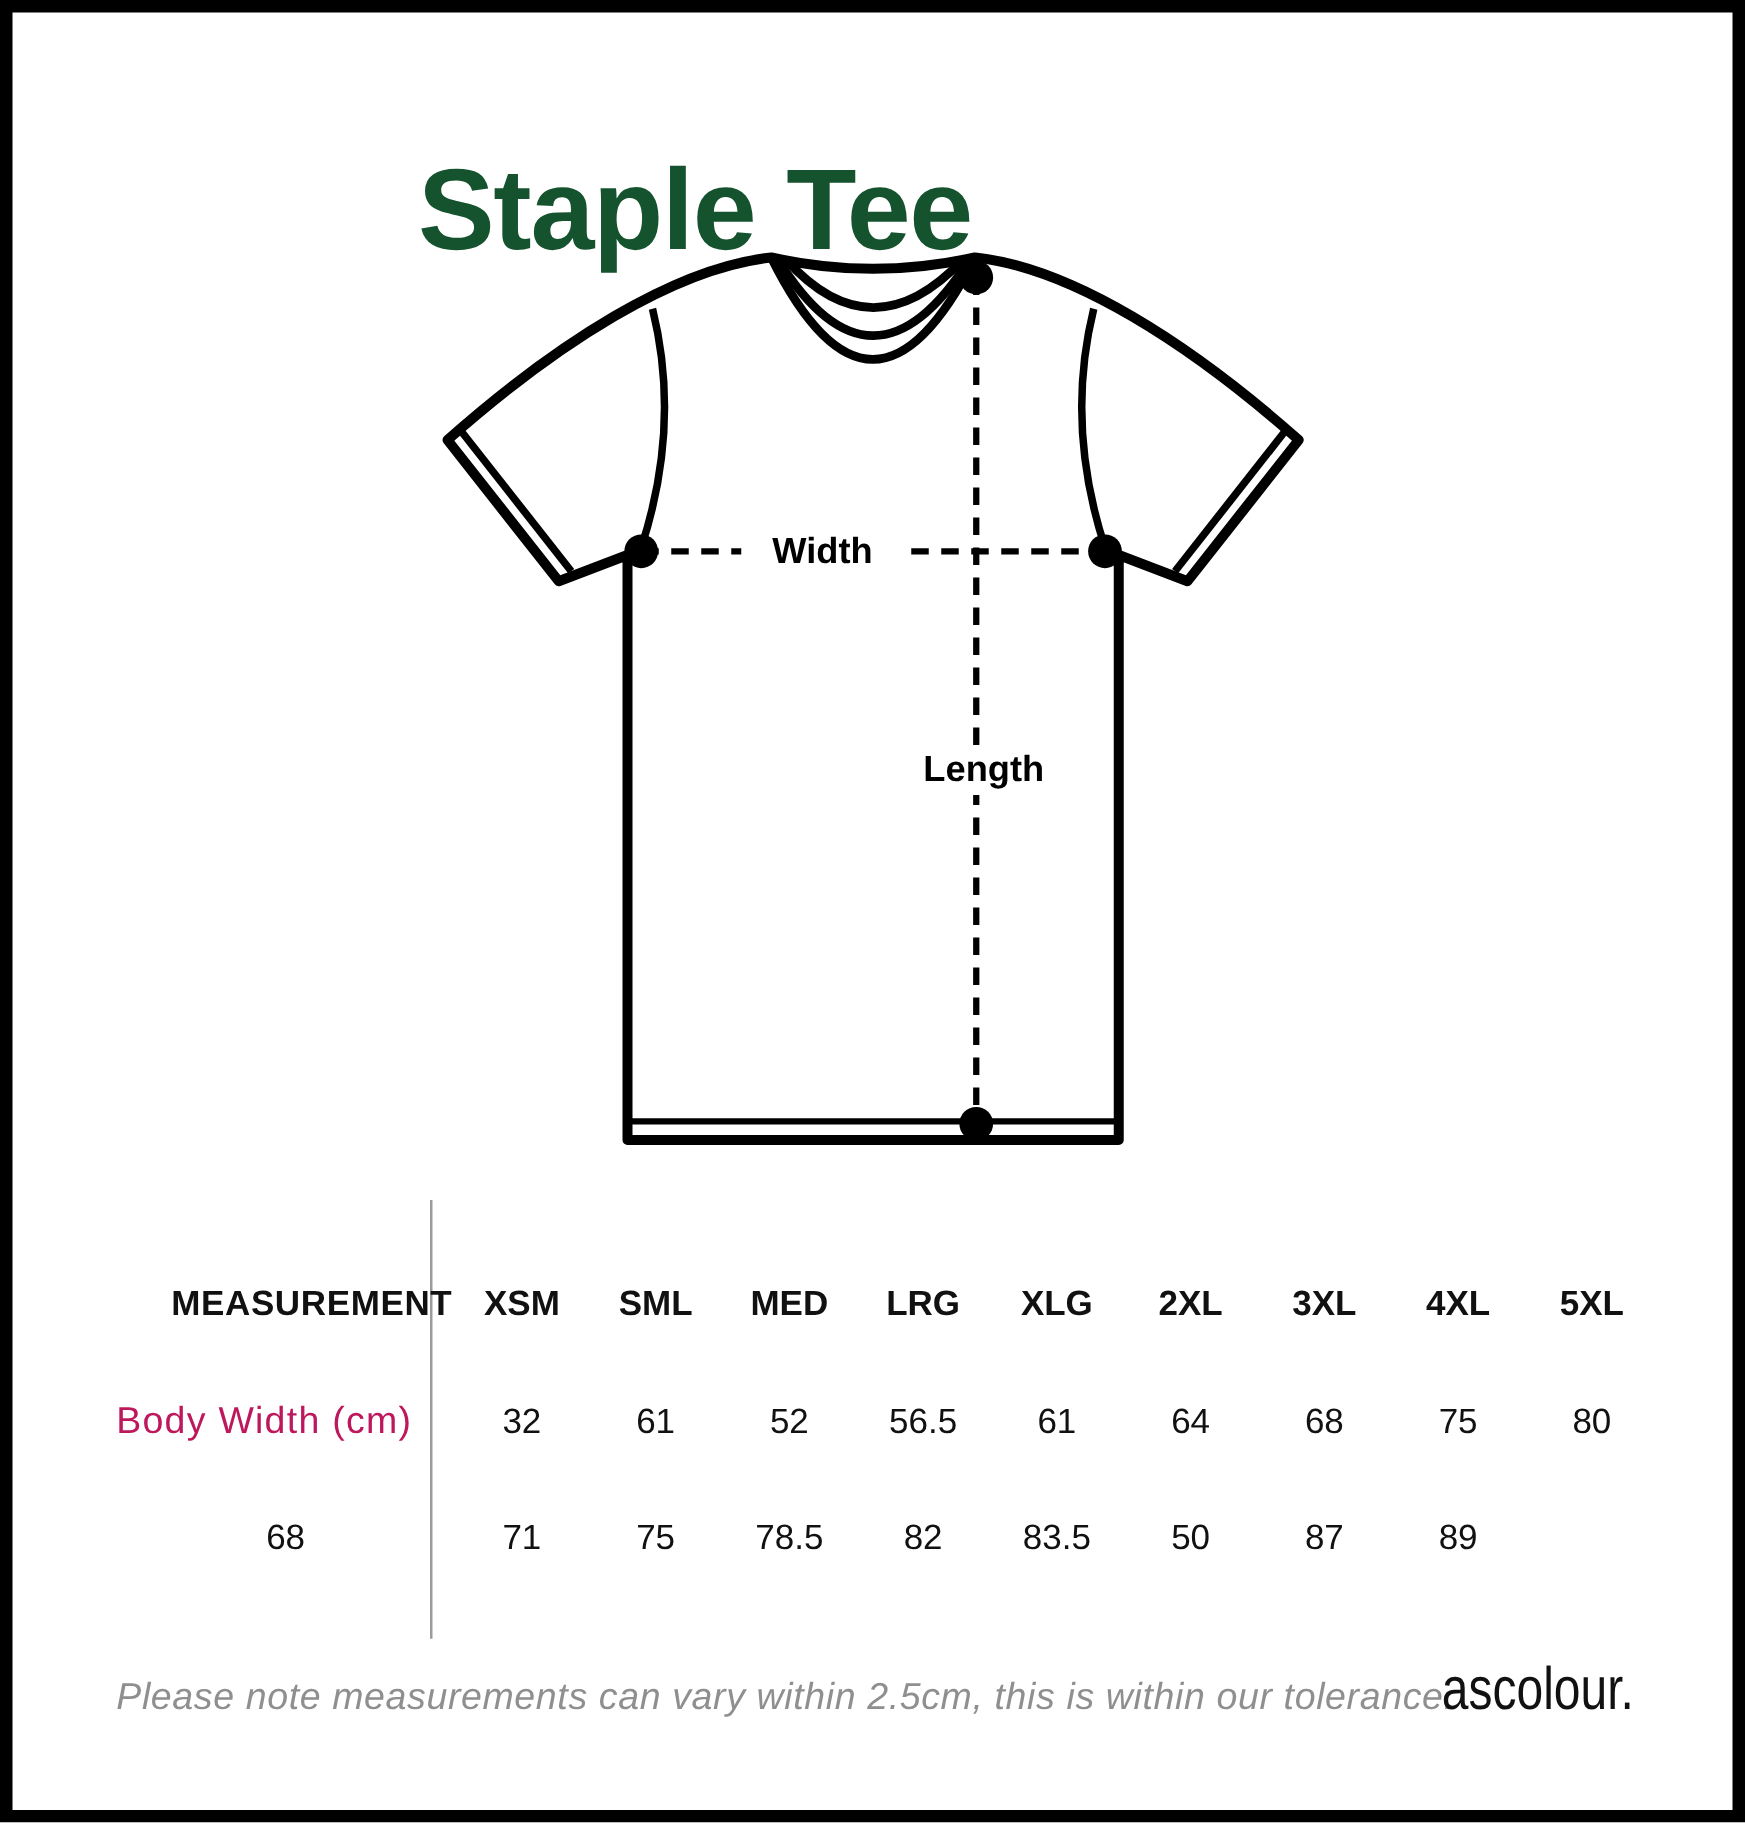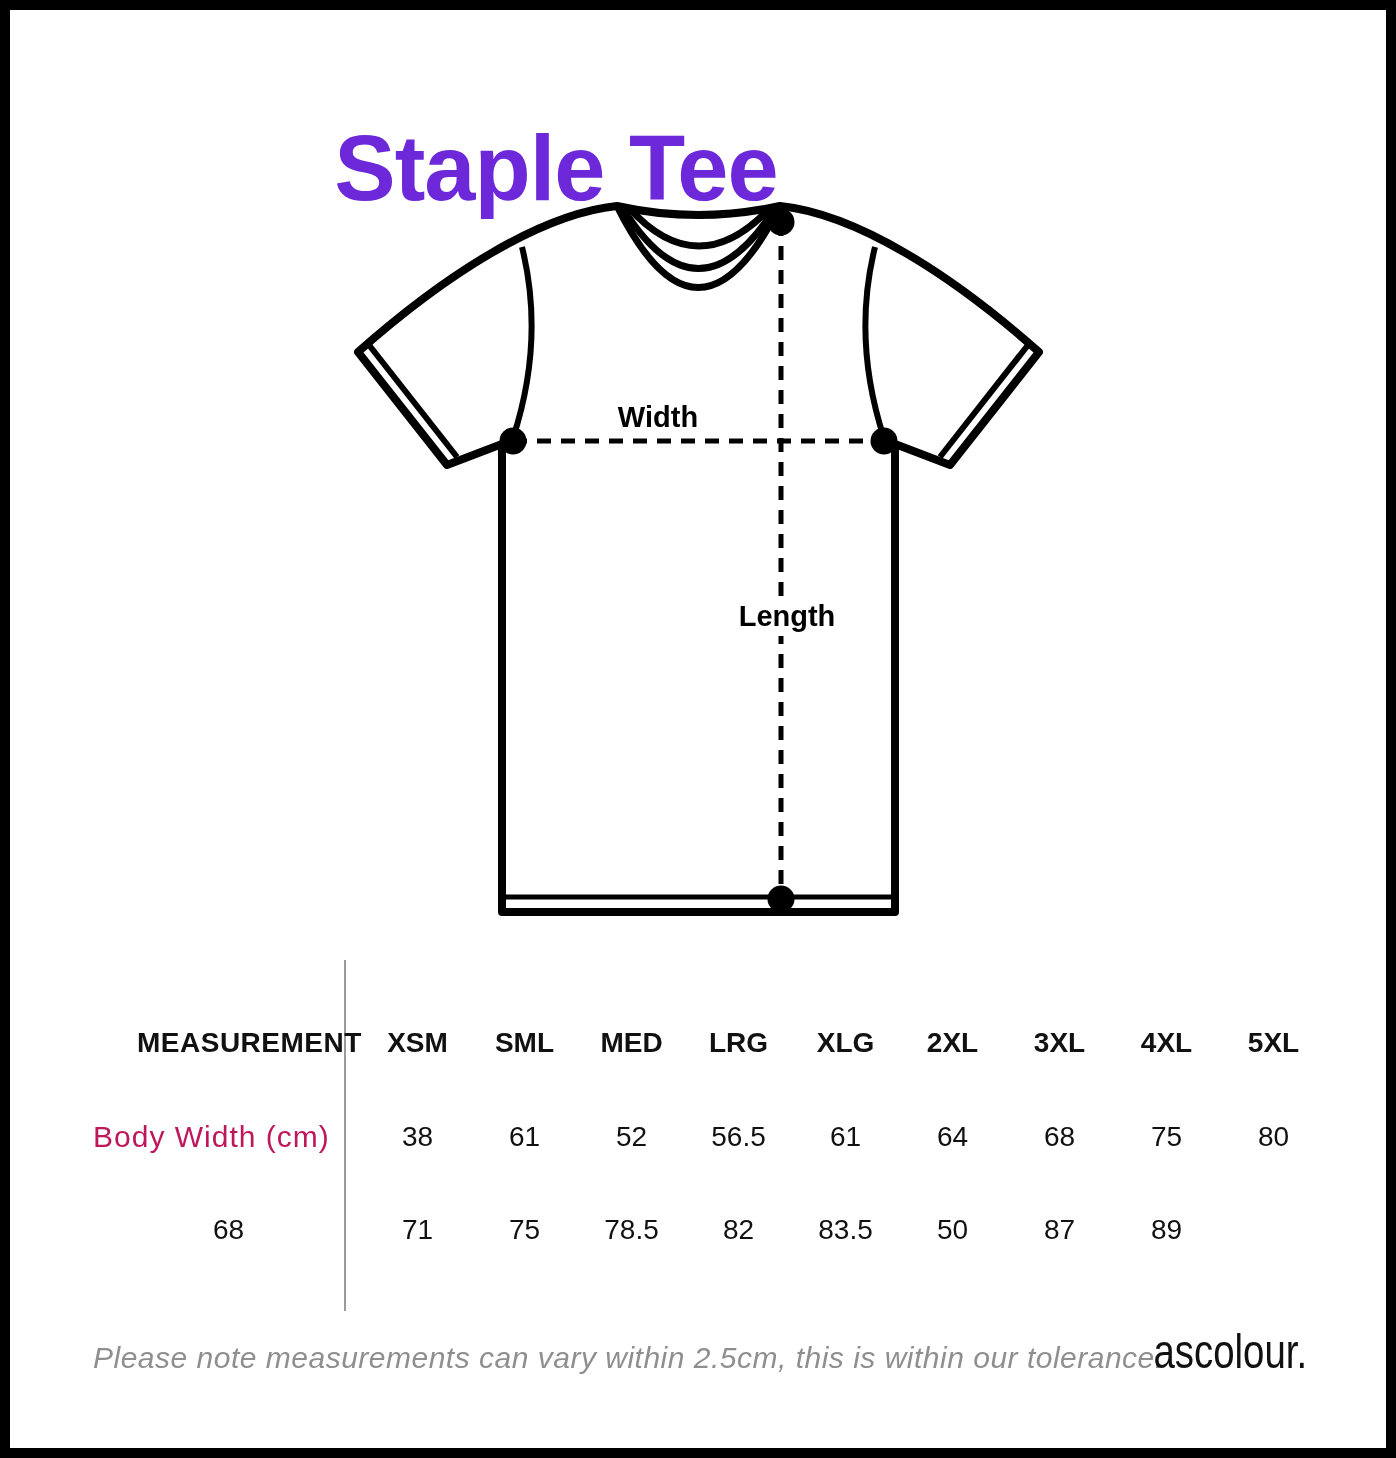--- a/index.html
+++ b/index.html
@@ -20,41 +20,41 @@
   .title {
     position: absolute;
     left: 0;
     top: 40px;
     width: 1092px;
     height: 112px;
     line-height: 112px;
     text-align: center;
     font-size: 92px;
     font-weight: bold;
-    color: #6d28d9;
+    color: #14532d;
     letter-spacing: -1px;
   }
   .shirt-svg {
     position: absolute;
     left: 0;
     top: 0;
     width: 1376px;
     height: 1438px;
   }
   .measure-label {
     position: absolute;
     background: #ffffff;
     color: #000000;
     font-size: 29px;
     font-weight: bold;
     text-align: center;
     height: 40px;
     line-height: 40px;
   }
-  .label-width  { left: 583px; top: 387px; width: 130px; }
+  .label-width  { left: 583px; top: 411px; width: 130px; }
   .label-length { left: 710px; top: 586px; width: 134px; }
 
   .table-divider {
     position: absolute;
     left: 334px;
     top: 950px;
     width: 2px;
     height: 351px;
     background: #9b9b9b;
   }
@@ -169,21 +169,21 @@
     <div class="cell size-cell">LRG</div>
     <div class="cell size-cell">XLG</div>
     <div class="cell size-cell">2XL</div>
     <div class="cell size-cell">3XL</div>
     <div class="cell size-cell">4XL</div>
     <div class="cell size-cell">5XL</div>
   </div>
 
   <div class="trow trow-1">
     <div class="cell row-label">Body Width (cm)</div>
-    <div class="cell size-cell">38</div>
+    <div class="cell size-cell">32</div>
     <div class="cell size-cell">61</div>
     <div class="cell size-cell">52</div>
     <div class="cell size-cell">56.5</div>
     <div class="cell size-cell">61</div>
     <div class="cell size-cell">64</div>
     <div class="cell size-cell">68</div>
     <div class="cell size-cell">75</div>
     <div class="cell size-cell">80</div>
   </div>
 

